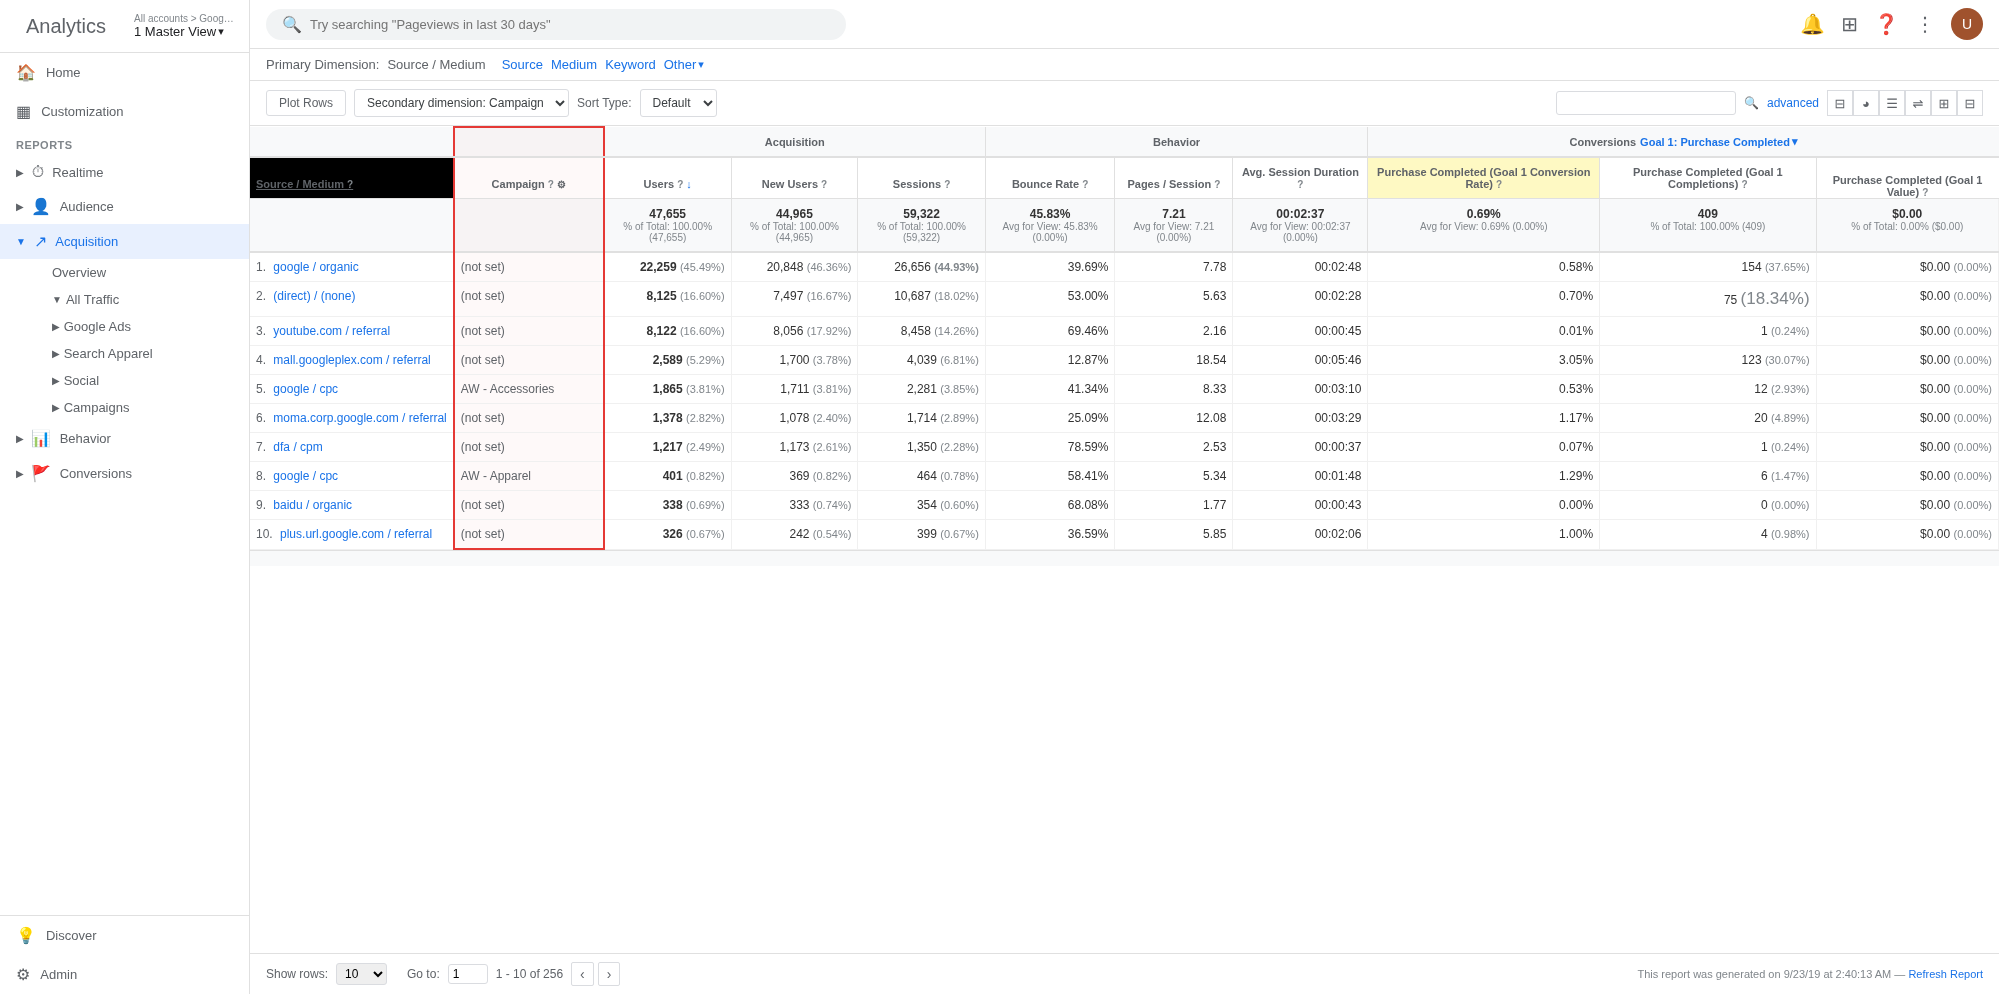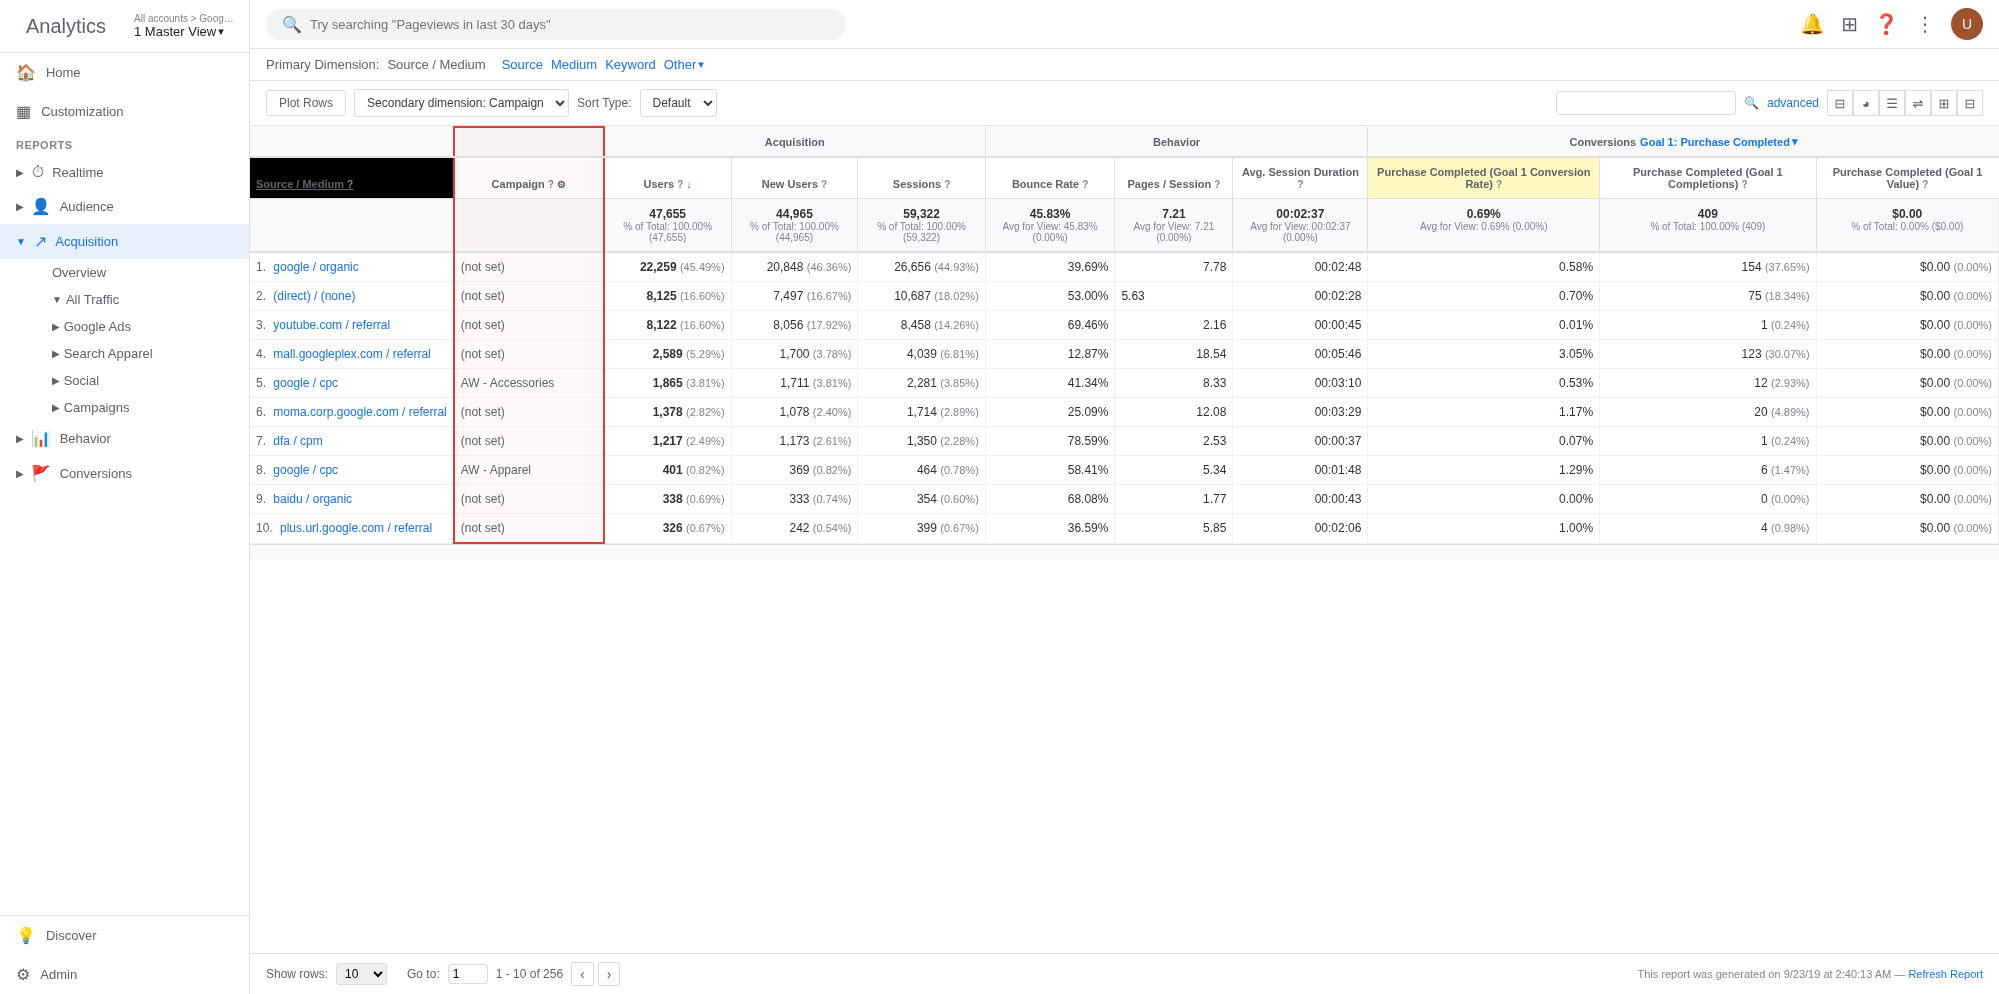--- a/index.html
+++ b/index.html
@@ -207,21 +207,21 @@
           </th>
           <th style="padding:8px 6px;text-align:center;border-bottom:1px solid #e0e0e0;border-right:1px solid #e0e0e0;font-size:11px;color:#5f6368;vertical-align:bottom;background:#fff;">
             Avg. Session Duration <span style="font-size:10px;color:#80868b;">?</span>
           </th>
           <th style="padding:8px 6px;text-align:center;border-bottom:1px solid #e0e0e0;border-right:1px solid #e0e0e0;font-size:11px;color:#5f6368;vertical-align:bottom;background:#fef9c3;">
             Purchase Completed (Goal 1 Conversion Rate) <span style="font-size:10px;color:#80868b;">?</span>
           </th>
           <th style="padding:8px 6px;text-align:center;border-bottom:1px solid #e0e0e0;border-right:1px solid #e0e0e0;font-size:11px;color:#5f6368;vertical-align:bottom;background:#fff;">
             Purchase Completed (Goal 1 Completions) <span style="font-size:10px;color:#80868b;">?</span>
           </th>
-          <th style="padding:8px 6px;text-align:center;border-bottom:1px solid #e0e0e0;font-size:11px;color:#5f6368;vertical-align:bottom;background:#fff;">
+          <th style="padding:0 6px;text-align:center;border-bottom:1px solid #e0e0e0;font-size:11px;color:#5f6368;vertical-align:bottom;background:#fff;">
             Purchase Completed (Goal 1 Value) <span style="font-size:10px;color:#80868b;">?</span>
           </th>
         </tr>
       </thead>
 
       <tbody>
 
         <tr style="background:#f8f9fa;font-weight:600;border-bottom:2px solid #e0e0e0;">
           <td style="padding:8px 6px;border-right:1px solid #e0e0e0;font-size:12px;"></td>
           <td style="padding:8px 6px;border-right:2px solid #e53935;border-left:2px solid #e53935;font-size:12px;background:rgba(229,57,53,0.03);"></td>
@@ -264,43 +264,43 @@
         </tr>
 
         <tr style="border-bottom:1px solid #f0f0f0;">
           <td style="padding:7px 6px;border-right:1px solid #f0f0f0;white-space:nowrap;">
             <span style="color:#5f6368;margin-right:4px;">1.</span>
             <a style="color:#1a73e8;cursor:pointer;text-decoration:none;">google / organic</a>
           </td>
           <td style="padding:7px 6px;border-right:2px solid #e53935;border-left:2px solid #e53935;background:rgba(229,57,53,0.03);font-size:12px;color:#5f6368;">(not set)</td>
           <td style="padding:7px 6px;border-right:1px solid #f0f0f0;text-align:right;font-size:12px;"><strong>22,259</strong> <span style="color:#80868b;font-size:11px;">(45.49%)</span></td>
           <td style="padding:7px 6px;border-right:1px solid #f0f0f0;text-align:right;font-size:12px;">20,848 <span style="color:#80868b;font-size:11px;">(46.36%)</span></td>
-          <td style="padding:7px 6px;border-right:1px solid #f0f0f0;text-align:right;font-size:12px;">26,656 <span style="color:#80868b;font-size:11px;">(44.93%)</span></td>
+          <td style="padding:7px 6px;border-right:1px solid #f0f0f0;text-align:right;font-size:12px;">26,656 <span style="color:#80868b;font-size:11px;font-weight:bold;">(44.93%)</span></td>
           <td style="padding:7px 6px;border-right:1px solid #f0f0f0;text-align:right;font-size:12px;">39.69%</td>
           <td style="padding:7px 6px;border-right:1px solid #f0f0f0;text-align:right;font-size:12px;">7.78</td>
           <td style="padding:7px 6px;border-right:1px solid #f0f0f0;text-align:right;font-size:12px;">00:02:48</td>
           <td style="padding:7px 6px;border-right:1px solid #f0f0f0;text-align:right;font-size:12px;">0.58%</td>
           <td style="padding:7px 6px;border-right:1px solid #f0f0f0;text-align:right;font-size:12px;">154 <span style="color:#80868b;font-size:11px;">(37.65%)</span></td>
           <td style="padding:7px 6px;text-align:right;font-size:12px;">$0.00 <span style="color:#80868b;font-size:11px;">(0.00%)</span></td>
         </tr>
 
         <tr style="border-bottom:1px solid #f0f0f0;">
           <td style="padding:7px 6px;border-right:1px solid #f0f0f0;white-space:nowrap;">
             <span style="color:#5f6368;margin-right:4px;">2.</span>
             <a style="color:#1a73e8;cursor:pointer;text-decoration:none;">(direct) / (none)</a>
           </td>
           <td style="padding:7px 6px;border-right:2px solid #e53935;border-left:2px solid #e53935;background:rgba(229,57,53,0.03);font-size:12px;color:#5f6368;">(not set)</td>
           <td style="padding:7px 6px;border-right:1px solid #f0f0f0;text-align:right;font-size:12px;"><strong>8,125</strong> <span style="color:#80868b;font-size:11px;">(16.60%)</span></td>
           <td style="padding:7px 6px;border-right:1px solid #f0f0f0;text-align:right;font-size:12px;">7,497 <span style="color:#80868b;font-size:11px;">(16.67%)</span></td>
           <td style="padding:7px 6px;border-right:1px solid #f0f0f0;text-align:right;font-size:12px;">10,687 <span style="color:#80868b;font-size:11px;">(18.02%)</span></td>
           <td style="padding:7px 6px;border-right:1px solid #f0f0f0;text-align:right;font-size:12px;">53.00%</td>
-          <td style="padding:7px 6px;border-right:1px solid #f0f0f0;text-align:left;font-size:12px;">5.63</td>
+          <td style="padding:7px 6px;border-right:1px solid #f0f0f0;text-align:right;font-size:12px;">5.63</td>
           <td style="padding:7px 6px;border-right:1px solid #f0f0f0;text-align:right;font-size:12px;">00:02:28</td>
           <td style="padding:7px 6px;border-right:1px solid #f0f0f0;text-align:right;font-size:12px;">0.70%</td>
-          <td style="padding:7px 6px;border-right:1px solid #f0f0f0;text-align:right;font-size:12px;">75 <span style="color:#80868b;font-size:11px;margin-top:40px;">(18.34%)</span></td>
+          <td style="padding:7px 6px;border-right:1px solid #f0f0f0;text-align:right;font-size:12px;">75 <span style="color:#80868b;font-size:17px;margin-top:40px;">(18.34%)</span></td>
           <td style="padding:7px 6px;text-align:right;font-size:12px;">$0.00 <span style="color:#80868b;font-size:11px;">(0.00%)</span></td>
         </tr>
 
         <tr style="border-bottom:1px solid #f0f0f0;">
           <td style="padding:7px 6px;border-right:1px solid #f0f0f0;white-space:nowrap;">
             <span style="color:#5f6368;margin-right:4px;">3.</span>
             <a style="color:#1a73e8;cursor:pointer;text-decoration:none;">youtube.com / referral</a>
           </td>
           <td style="padding:7px 6px;border-right:2px solid #e53935;border-left:2px solid #e53935;background:rgba(229,57,53,0.03);font-size:12px;color:#5f6368;">(not set)</td>
           <td style="padding:7px 6px;border-right:1px solid #f0f0f0;text-align:right;font-size:12px;"><strong>8,122</strong> <span style="color:#80868b;font-size:11px;">(16.60%)</span></td>

